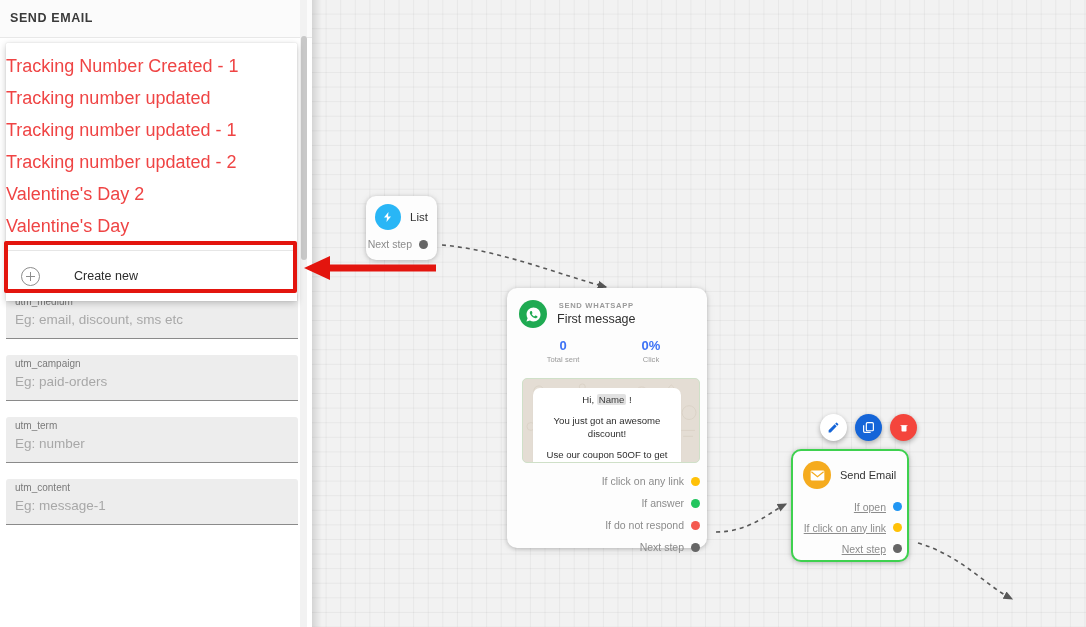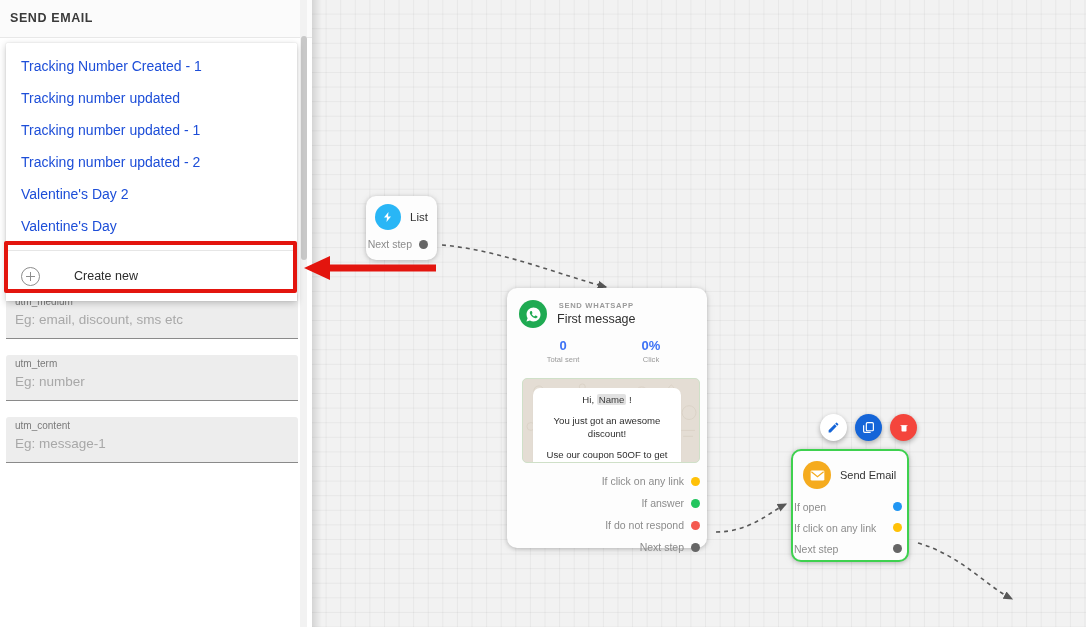--- a/index.html
+++ b/index.html
@@ -47,22 +47,21 @@
   
   .dropdown-panel {
     position: absolute; left: 6px; top: 43px; width: 291px;
     background: #ffffff;
     box-shadow: 0 2px 7px rgba(0,0,0,0.22), 0 0 1px rgba(0,0,0,0.25);
     border-radius: 1px;
   }
   .dd-list { padding: 7px 0 4px 0; }
   .dd-item {
     height: 32px; line-height: 32px;
-    padding-left: 15px;
-    font-size: 14px; color: #1d4ed8; white-space: nowrap;
+    font-size: 18px; color: #ef4444; white-space: nowrap;
     cursor: pointer;
   }
   .dd-divider { height: 1px; background: #e6e6e6; margin: 4px 0 0 0; }
   .dd-create {
     height: 50px; display: flex; align-items: center;
     padding-left: 15px; cursor: pointer; background: #fff;
   }
   .plus-icon {
     width: 19px; height: 19px; border-radius: 50%;
     border: 1px solid #8d8d8d; position: relative; flex: 0 0 auto;
@@ -168,21 +167,21 @@
   .wa-ports { position: absolute; right: 7px; top: 182px; width: 186px; }
   .wa-ports .port-row { position: relative; justify-content: flex-end; height: 22px; }
 
   
   #node-email { left: 791px; top: 449px; width: 118px; height: 113px; }
   .em-head { position: absolute; left: 10px; top: 10px; display: flex; align-items: center; }
   .ic-amber { width: 28px; height: 28px; background: #f5ab1e; }
   .env { width: 15px; height: 11px; }
   .em-title { margin-left: 9px; font-size: 11px; color: #333; }
   .em-ports { position: absolute; right: 5px; top: 45px; width: 108px; }
-  .em-ports .port-row { position: relative; justify-content: space-between; height: 21px; }
+  .em-ports .port-row { position: relative; justify-content: flex-end; height: 21px; text-decoration: underline; }
 
   
   .node-toolbar { position: absolute; left: 820px; top: 414px; display: flex; gap: 8px; }
   .tb-btn {
     width: 27px; height: 27px; border-radius: 50%;
     display: flex; align-items: center; justify-content: center;
     box-shadow: 0 2px 5px rgba(0,0,0,0.30); cursor: pointer;
   }
   .tb-edit { background: #ffffff; }
   .tb-copy { background: #1565d8; }
@@ -359,20 +358,24 @@
     <div class="sidebar-header">
       <div class="sidebar-header-title">SEND EMAIL</div>
     </div>
 
     <div class="fields">
       <div class="field">
         <div class="field-label">utm_medium</div>
         <div class="field-value">Eg: email, discount, sms etc</div>
       </div>
       <div class="field">
+        <div class="field-label">utm_campaign</div>
+        <div class="field-value">Eg: paid-orders</div>
+      </div>
+      <div class="field">
         <div class="field-label">utm_term</div>
         <div class="field-value">Eg: number</div>
       </div>
       <div class="field">
         <div class="field-label">utm_content</div>
         <div class="field-value">Eg: message-1</div>
       </div>
     </div>
 
     <div class="sb-track">

